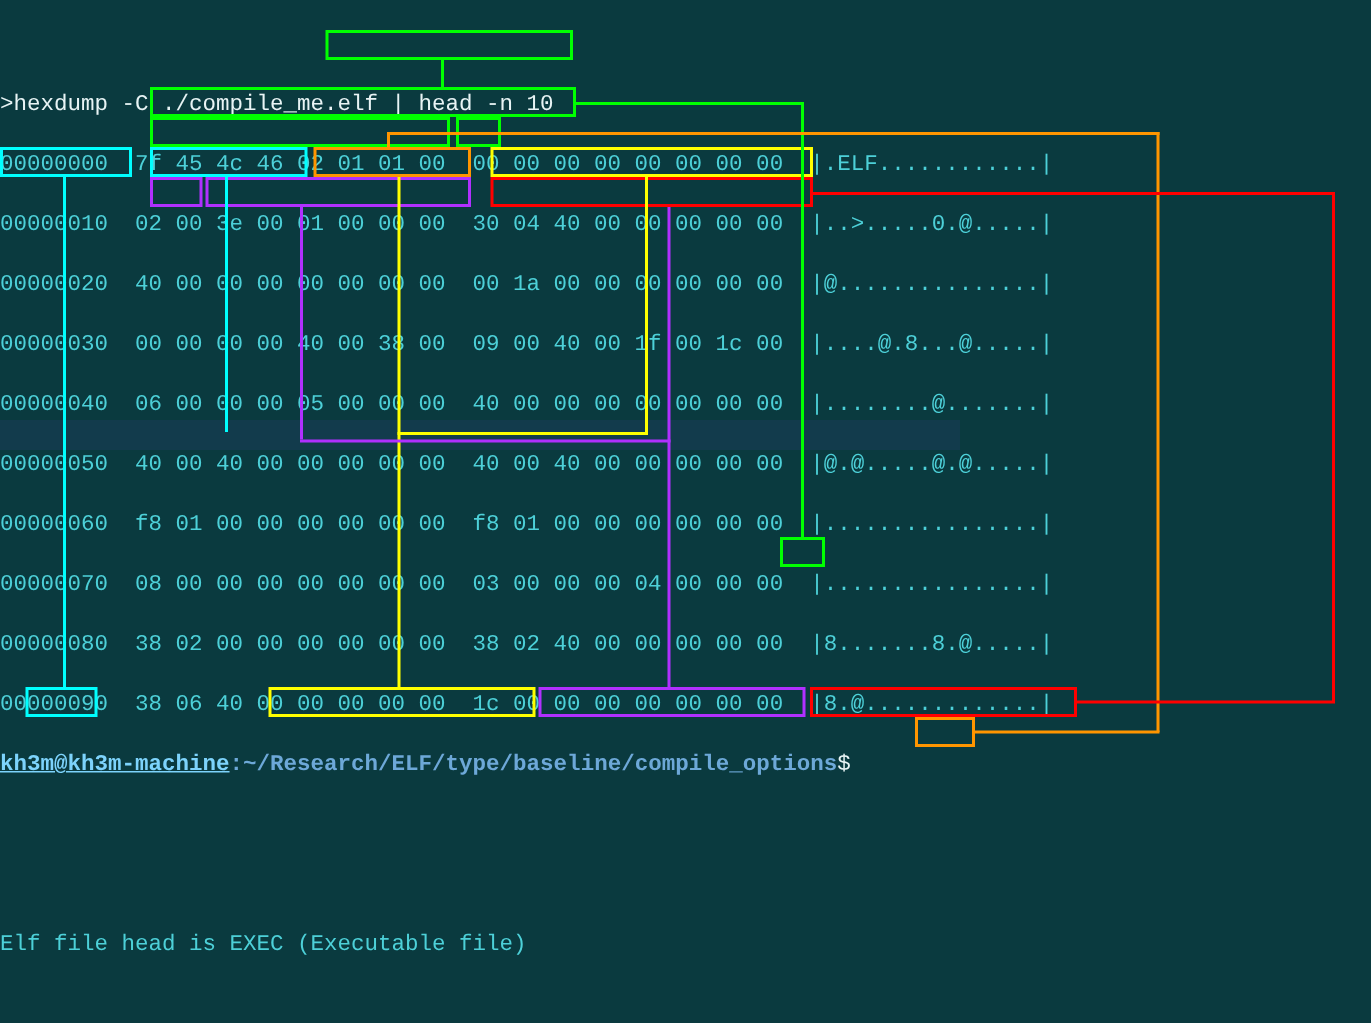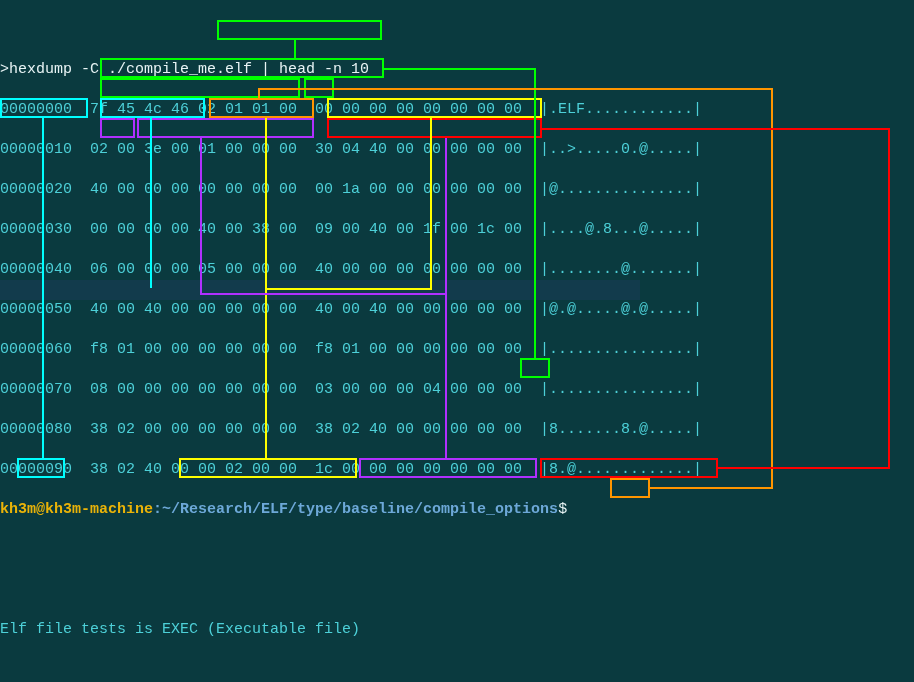--- a/index.html
+++ b/index.html
@@ -14,21 +14,21 @@
     overflow: hidden;
     position: relative;
     padding: 0;
   }
   .terminal {
     white-space: pre;
     position: relative;
     padding-top: 0;
   }
   .line { height: 20px; white-space: pre; }
-  .prompt-user { color: #eab308; font-weight: bold; }
+  .prompt-user { color: #7dd3fc; font-weight: bold; text-decoration: underline; }
   .prompt-path { color: #6da8d8; font-weight: bold; }
   .white { color: #e8f4f5; }
   .highlight-bar {
     position: absolute;
     background: rgba(20, 60, 80, 0.8);
     z-index: -1;
   }
   .box {
     position: absolute;
     border: 2px solid;
@@ -55,25 +55,25 @@
 <div class="line white">&gt;hexdump -C ./compile_me.elf | head -n 10</div>
 <div class="line">00000000  7f 45 4c 46 02 01 01 00  00 00 00 00 00 00 00 00  |.ELF............|</div>
 <div class="line">00000010  02 00 3e 00 01 00 00 00  30 04 40 00 00 00 00 00  |..&gt;.....0.@.....|</div>
 <div class="line">00000020  40 00 00 00 00 00 00 00  00 1a 00 00 00 00 00 00  |@...............|</div>
 <div class="line">00000030  00 00 00 00 40 00 38 00  09 00 40 00 1f 00 1c 00  |....@.8...@.....|</div>
 <div class="line">00000040  06 00 00 00 05 00 00 00  40 00 00 00 00 00 00 00  |........@.......|</div>
 <div class="line">00000050  40 00 40 00 00 00 00 00  40 00 40 00 00 00 00 00  |@.@.....@.@.....|</div>
 <div class="line">00000060  f8 01 00 00 00 00 00 00  f8 01 00 00 00 00 00 00  |................|</div>
 <div class="line">00000070  08 00 00 00 00 00 00 00  03 00 00 00 04 00 00 00  |................|</div>
 <div class="line">00000080  38 02 00 00 00 00 00 00  38 02 40 00 00 00 00 00  |8.......8.@.....|</div>
-<div class="line">00000090  38 02 40 00 00 02 00 00  1c 00 00 00 00 00 00 00  |8.@.............|</div>
+<div class="line">00000090  38 06 40 00 00 00 00 00  1c 00 00 00 00 00 00 00  |8.@.............|</div>
 <div class="line"><span class="prompt-user">kh3m@kh3m-machine</span><span class="prompt-path">:</span><span class="prompt-path">~/Research/ELF/type/baseline/compile_options</span><span class="white">$</span></div>
 <div class="line"> </div>
 <div class="line"> </div>
-<div class="line">Elf file tests is EXEC (Executable file)</div>
+<div class="line">Elf file head is EXEC (Executable file)</div>
 
 
 
 
 
 
 
 
 
 

